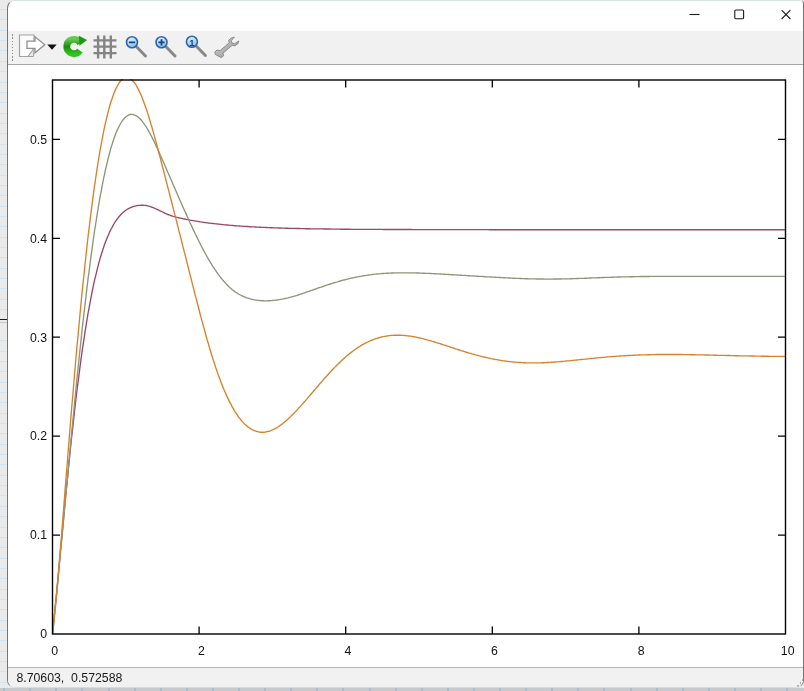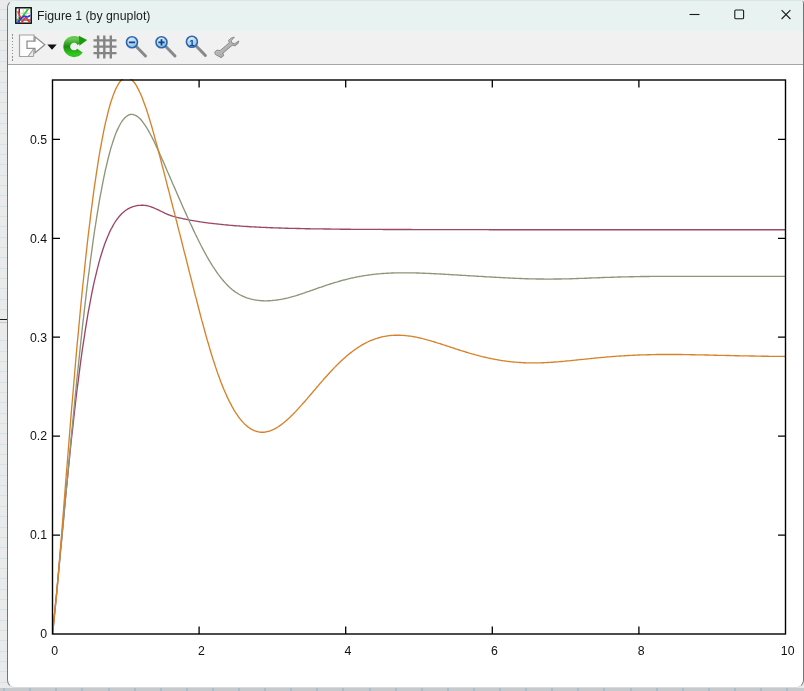--- a/index.html
+++ b/index.html
@@ -114,42 +114,39 @@
     <div class="bt" style="left:603.4px"></div>
     <div class="bt" style="left:629.5px"></div>
     <div class="bt" style="left:655.6px"></div>
     <div class="bt" style="left:681.7px"></div>
     <div class="bt" style="left:707.8px"></div>
     <div class="bt" style="left:733.9px"></div>
     <div class="bt" style="left:760.0px"></div>
     <div class="bt" style="left:786.1px"></div>
   </div>
 <div id="win">
-<div id="title">
-      <span id="ticon"><svg width="17" height="17" viewBox="0 0 17 17">
-<rect x="0.8" y="0.8" width="15.4" height="15.4" fill="#fff" stroke="#000" stroke-width="1.4"></rect>
-<path d="M4.2 1.5 V15.5 M1.5 13 H15.5" stroke="#111" stroke-width="1.2" fill="none"></path>
-<path d="M1.5 6.3 H15.5 M1.5 9.6 H15.5 M8.3 1.5 V13 M11.8 1.5 V13" stroke="#c4c4c4" stroke-width="0.7" fill="none"></path>
-<path d="M2.3 11.8 C3.5 13.5 4.5 13.8 5.5 12.5 L13.2 1.8" stroke="#2fd32f" stroke-width="1.9" fill="none"></path>
-<path d="M2.8 4.2 L5.8 11.3" stroke="#ee3333" stroke-width="1.6" fill="none"></path>
-<path d="M5.8 15.3 C7.5 15.8 8 13.5 9.5 11.5 C10.8 10 12 11.5 12.8 13 C13.3 14 14 14.8 15 14.8" stroke="#ee3333" stroke-width="1.7" fill="none"></path>
-<path d="M1.8 16.2 C4 14 6.5 10.5 8.8 9.2 C10.5 8.3 10.8 10.3 12.3 10 C13.5 9.7 14.3 8.7 15.3 8.7" stroke="#3333ee" stroke-width="1.7" fill="none"></path>
-</svg></span>
-      <span id="ttext">Figure 1 (by gnuplot)</span>
-    </div>
 <div id="toolbar">
       <div class="gd" style="top:3.3px"></div>
       <div class="gd" style="top:6.4px"></div>
       <div class="gd" style="top:9.5px"></div>
       <div class="gd" style="top:12.6px"></div>
       <div class="gd" style="top:15.7px"></div>
       <div class="gd" style="top:18.8px"></div>
       <div class="gd" style="top:21.9px"></div>
       <div class="gd" style="top:25.0px"></div>
       <div class="gd" style="top:28.1px"></div>
+    </div>
+<div id="status">
+      <span id="stext">8.70603,&nbsp; 0.572588</span>
+      <div class="rg" style="left:794.8px;top:11.6px"></div>
+      <div class="rg" style="left:792.3px;top:14.6px"></div>
+      <div class="rg" style="left:794.8px;top:14.6px"></div>
+      <div class="rg" style="left:789.8px;top:17.6px"></div>
+      <div class="rg" style="left:792.3px;top:17.6px"></div>
+      <div class="rg" style="left:794.8px;top:17.6px"></div>
     </div>
 </div>
 <svg id="plot" width="804" height="691" viewBox="0 0 804 691">
 <defs>
       <clipPath id="pc">
         <rect x="51.8" y="78.9" width="734.4" height="555.2"></rect>
       </clipPath>
     </defs>
 <g clip-path="url(#pc)" fill="none" stroke-width="1.35">
 <path d="M52.5 634.0 L53.4 625.1 L54.3 616.0 L55.2 606.7 L56.2 597.2 L57.1 587.6 L58.0 577.9 L58.9 568.2 L59.8 558.3 L60.7 548.5 L61.7 538.7 L62.6 528.9 L63.5 519.2 L64.4 509.6 L65.3 500.0 L66.2 490.5 L67.2 481.2 L68.1 472.0 L69.0 462.9 L69.9 453.9 L70.8 445.2 L71.7 436.5 L72.7 428.1 L73.6 419.8 L74.5 411.7 L75.4 403.7 L76.3 396.0 L77.2 388.4 L78.2 381.1 L79.1 373.9 L80.0 366.9 L80.9 360.1 L81.8 353.5 L82.7 347.1 L83.7 340.8 L84.6 334.8 L85.5 328.9 L86.4 323.3 L87.3 317.8 L88.2 312.4 L89.2 307.3 L90.1 302.3 L91.0 297.6 L91.9 292.9 L92.8 288.5 L93.7 284.2 L94.6 280.1 L95.6 276.1 L96.5 272.3 L97.4 268.6 L98.3 265.1 L99.2 261.7 L100.1 258.4 L101.1 255.3 L102.0 252.3 L102.9 249.5 L103.8 246.7 L104.7 244.1 L105.6 241.7 L106.6 239.3 L107.5 237.0 L108.4 234.9 L109.3 232.8 L110.2 230.9 L111.1 229.0 L112.1 227.3 L113.0 225.6 L113.9 224.0 L114.8 222.5 L115.7 221.1 L116.6 219.8 L117.6 218.5 L118.5 217.4 L119.4 216.3 L120.3 215.2 L121.2 214.2 L122.1 213.3 L123.1 212.5 L124.0 211.7 L124.9 211.0 L125.8 210.3 L126.7 209.7 L127.6 209.1 L128.5 208.6 L129.5 208.1 L130.4 207.7 L131.3 207.3 L132.2 206.9 L133.1 206.6 L134.0 206.3 L135.0 206.1 L135.9 205.9 L136.8 205.7 L137.7 205.5 L138.6 205.4 L139.5 205.3 L140.5 205.3 L141.4 205.2 L142.3 205.2 L143.2 205.2 L144.1 205.3 L145.0 205.4 L146.0 205.5 L146.9 205.7 L147.8 205.9 L148.7 206.1 L149.6 206.4 L150.5 206.7 L151.5 207.0 L152.4 207.3 L153.3 207.7 L154.2 208.1 L155.1 208.5 L156.0 208.9 L157.0 209.3 L157.9 209.7 L158.8 210.2 L159.7 210.6 L160.6 211.1 L161.5 211.5 L162.4 212.0 L163.4 212.4 L164.3 212.8 L165.2 213.3 L166.1 213.7 L167.0 214.1 L167.9 214.5 L168.9 214.8 L169.8 215.2 L170.7 215.5 L171.6 215.8 L172.5 216.1 L173.4 216.4 L174.4 216.7 L175.3 216.9 L176.2 217.2 L177.1 217.4 L178.0 217.6 L178.9 217.8 L179.9 218.0 L180.8 218.2 L181.7 218.4 L182.6 218.6 L183.5 218.8 L184.4 219.0 L185.4 219.2 L186.3 219.4 L187.2 219.6 L188.1 219.7 L189.0 219.9 L189.9 220.1 L190.9 220.3 L191.8 220.4 L192.7 220.6 L193.6 220.7 L194.5 220.9 L195.4 221.1 L196.4 221.2 L197.3 221.4 L198.2 221.5 L199.1 221.6 L200.0 221.8 L200.9 221.9 L201.8 222.1 L202.8 222.2 L203.7 222.3 L204.6 222.5 L205.5 222.6 L206.4 222.7 L207.3 222.8 L208.3 223.0 L209.2 223.1 L210.1 223.2 L211.0 223.3 L211.9 223.4 L212.8 223.5 L213.8 223.6 L214.7 223.7 L215.6 223.8 L216.5 223.9 L217.4 224.0 L218.3 224.1 L219.3 224.2 L220.2 224.3 L221.1 224.4 L222.0 224.5 L222.9 224.6 L223.8 224.7 L224.8 224.8 L225.7 224.9 L226.6 225.0 L227.5 225.0 L228.4 225.1 L229.3 225.2 L230.3 225.3 L231.2 225.4 L232.1 225.4 L233.0 225.5 L233.9 225.6 L234.8 225.7 L235.8 225.7 L236.7 225.8 L237.6 225.9 L238.5 225.9 L239.4 226.0 L240.3 226.1 L241.2 226.1 L242.2 226.2 L243.1 226.3 L244.0 226.3 L244.9 226.4 L245.8 226.4 L246.7 226.5 L247.7 226.5 L248.6 226.6 L249.5 226.7 L250.4 226.7 L251.3 226.8 L252.2 226.8 L253.2 226.9 L254.1 226.9 L255.0 227.0 L255.9 227.0 L256.8 227.1 L257.7 227.1 L258.7 227.1 L259.6 227.2 L260.5 227.2 L261.4 227.3 L262.3 227.3 L263.2 227.4 L264.2 227.4 L265.1 227.4 L266.0 227.5 L266.9 227.5 L267.8 227.6 L268.7 227.6 L269.7 227.6 L270.6 227.7 L271.5 227.7 L272.4 227.7 L273.3 227.8 L274.2 227.8 L275.1 227.8 L276.1 227.9 L277.0 227.9 L277.9 227.9 L278.8 228.0 L279.7 228.0 L280.6 228.0 L281.6 228.1 L282.5 228.1 L283.4 228.1 L284.3 228.1 L285.2 228.2 L286.1 228.2 L287.1 228.2 L288.0 228.2 L288.9 228.3 L289.8 228.3 L290.7 228.3 L291.6 228.3 L292.6 228.4 L293.5 228.4 L294.4 228.4 L295.3 228.4 L296.2 228.5 L297.1 228.5 L298.1 228.5 L299.0 228.5 L299.9 228.5 L300.8 228.6 L301.7 228.6 L302.6 228.6 L303.6 228.6 L304.5 228.6 L305.4 228.7 L306.3 228.7 L307.2 228.7 L308.1 228.7 L309.1 228.7 L310.0 228.7 L310.9 228.8 L311.8 228.8 L312.7 228.8 L313.6 228.8 L314.5 228.8 L315.5 228.8 L316.4 228.9 L317.3 228.9 L318.2 228.9 L319.1 228.9 L320.0 228.9 L321.0 228.9 L321.9 228.9 L322.8 228.9 L323.7 229.0 L324.6 229.0 L325.5 229.0 L326.5 229.0 L327.4 229.0 L328.3 229.0 L329.2 229.0 L330.1 229.0 L331.0 229.1 L332.0 229.1 L332.9 229.1 L333.8 229.1 L334.7 229.1 L335.6 229.1 L336.5 229.1 L337.5 229.1 L338.4 229.1 L339.3 229.1 L340.2 229.2 L341.1 229.2 L342.0 229.2 L343.0 229.2 L343.9 229.2 L344.8 229.2 L345.7 229.2 L346.6 229.2 L347.5 229.2 L348.4 229.2 L349.4 229.2 L350.3 229.2 L351.2 229.3 L352.1 229.3 L353.0 229.3 L353.9 229.3 L354.9 229.3 L355.8 229.3 L356.7 229.3 L357.6 229.3 L358.5 229.3 L359.4 229.3 L360.4 229.3 L361.3 229.3 L362.2 229.3 L363.1 229.3 L364.0 229.3 L364.9 229.4 L365.9 229.4 L366.8 229.4 L367.7 229.4 L368.6 229.4 L369.5 229.4 L370.4 229.4 L371.4 229.4 L372.3 229.4 L373.2 229.4 L374.1 229.4 L375.0 229.4 L375.9 229.4 L376.9 229.4 L377.8 229.4 L378.7 229.4 L379.6 229.4 L380.5 229.4 L381.4 229.4 L382.3 229.4 L383.3 229.5 L384.2 229.5 L385.1 229.5 L386.0 229.5 L386.9 229.5 L387.8 229.5 L388.8 229.5 L389.7 229.5 L390.6 229.5 L391.5 229.5 L392.4 229.5 L393.3 229.5 L394.3 229.5 L395.2 229.5 L396.1 229.5 L397.0 229.5 L397.9 229.5 L398.8 229.5 L399.8 229.5 L400.7 229.5 L401.6 229.5 L402.5 229.5 L403.4 229.5 L404.3 229.5 L405.3 229.5 L406.2 229.5 L407.1 229.5 L408.0 229.5 L408.9 229.5 L409.8 229.5 L410.8 229.5 L411.7 229.5 L412.6 229.6 L413.5 229.6 L414.4 229.6 L415.3 229.6 L416.3 229.6 L417.2 229.6 L418.1 229.6 L419.0 229.6 L419.9 229.6 L420.8 229.6 L421.7 229.6 L422.7 229.6 L423.6 229.6 L424.5 229.6 L425.4 229.6 L426.3 229.6 L427.2 229.6 L428.2 229.6 L429.1 229.6 L430.0 229.6 L430.9 229.6 L431.8 229.6 L432.7 229.6 L433.7 229.6 L434.6 229.6 L435.5 229.6 L436.4 229.6 L437.3 229.6 L438.2 229.6 L439.2 229.6 L440.1 229.6 L441.0 229.6 L441.9 229.6 L442.8 229.6 L443.7 229.6 L444.7 229.6 L445.6 229.6 L446.5 229.6 L447.4 229.6 L448.3 229.6 L449.2 229.6 L450.2 229.6 L451.1 229.6 L452.0 229.6 L452.9 229.6 L453.8 229.6 L454.7 229.6 L455.6 229.6 L456.6 229.6 L457.5 229.6 L458.4 229.6 L459.3 229.6 L460.2 229.6 L461.1 229.6 L462.1 229.6 L463.0 229.6 L463.9 229.6 L464.8 229.6 L465.7 229.6 L466.6 229.6 L467.6 229.6 L468.5 229.6 L469.4 229.6 L470.3 229.6 L471.2 229.6 L472.1 229.6 L473.1 229.6 L474.0 229.6 L474.9 229.6 L475.8 229.6 L476.7 229.6 L477.6 229.6 L478.6 229.6 L479.5 229.6 L480.4 229.6 L481.3 229.6 L482.2 229.6 L483.1 229.6 L484.1 229.6 L485.0 229.6 L485.9 229.6 L486.8 229.6 L487.7 229.6 L488.6 229.6 L489.6 229.7 L490.5 229.7 L491.4 229.7 L492.3 229.7 L493.2 229.7 L494.1 229.7 L495.0 229.7 L496.0 229.7 L496.9 229.7 L497.8 229.7 L498.7 229.7 L499.6 229.7 L500.5 229.7 L501.5 229.7 L502.4 229.7 L503.3 229.7 L504.2 229.7 L505.1 229.7 L506.0 229.7 L507.0 229.7 L507.9 229.7 L508.8 229.7 L509.7 229.7 L510.6 229.7 L511.5 229.7 L512.5 229.7 L513.4 229.7 L514.3 229.7 L515.2 229.7 L516.1 229.7 L517.0 229.7 L518.0 229.7 L518.9 229.7 L519.8 229.7 L520.7 229.7 L521.6 229.7 L522.5 229.7 L523.5 229.7 L524.4 229.7 L525.3 229.7 L526.2 229.7 L527.1 229.7 L528.0 229.7 L529.0 229.7 L529.9 229.7 L530.8 229.7 L531.7 229.7 L532.6 229.7 L533.5 229.7 L534.4 229.7 L535.4 229.7 L536.3 229.7 L537.2 229.7 L538.1 229.7 L539.0 229.7 L539.9 229.7 L540.9 229.7 L541.8 229.7 L542.7 229.7 L543.6 229.7 L544.5 229.7 L545.4 229.7 L546.4 229.7 L547.3 229.7 L548.2 229.7 L549.1 229.7 L550.0 229.7 L550.9 229.7 L551.9 229.7 L552.8 229.7 L553.7 229.7 L554.6 229.7 L555.5 229.7 L556.4 229.7 L557.4 229.7 L558.3 229.7 L559.2 229.7 L560.1 229.7 L561.0 229.7 L561.9 229.7 L562.9 229.7 L563.8 229.7 L564.7 229.7 L565.6 229.7 L566.5 229.7 L567.4 229.7 L568.3 229.7 L569.3 229.7 L570.2 229.7 L571.1 229.7 L572.0 229.7 L572.9 229.7 L573.8 229.7 L574.8 229.7 L575.7 229.7 L576.6 229.7 L577.5 229.7 L578.4 229.7 L579.3 229.7 L580.3 229.7 L581.2 229.7 L582.1 229.7 L583.0 229.7 L583.9 229.7 L584.8 229.7 L585.8 229.7 L586.7 229.7 L587.6 229.7 L588.5 229.7 L589.4 229.7 L590.3 229.7 L591.3 229.7 L592.2 229.7 L593.1 229.7 L594.0 229.7 L594.9 229.7 L595.8 229.7 L596.8 229.7 L597.7 229.7 L598.6 229.7 L599.5 229.7 L600.4 229.7 L601.3 229.7 L602.2 229.7 L603.2 229.7 L604.1 229.7 L605.0 229.7 L605.9 229.7 L606.8 229.7 L607.7 229.7 L608.7 229.7 L609.6 229.7 L610.5 229.7 L611.4 229.7 L612.3 229.7 L613.2 229.7 L614.2 229.7 L615.1 229.7 L616.0 229.7 L616.9 229.7 L617.8 229.7 L618.7 229.7 L619.7 229.7 L620.6 229.7 L621.5 229.7 L622.4 229.7 L623.3 229.7 L624.2 229.7 L625.2 229.7 L626.1 229.7 L627.0 229.7 L627.9 229.7 L628.8 229.7 L629.7 229.7 L630.7 229.7 L631.6 229.7 L632.5 229.7 L633.4 229.7 L634.3 229.7 L635.2 229.7 L636.2 229.7 L637.1 229.7 L638.0 229.7 L638.9 229.7 L639.8 229.7 L640.7 229.7 L641.6 229.7 L642.6 229.7 L643.5 229.7 L644.4 229.7 L645.3 229.7 L646.2 229.7 L647.1 229.7 L648.1 229.7 L649.0 229.7 L649.9 229.7 L650.8 229.7 L651.7 229.7 L652.6 229.7 L653.6 229.7 L654.5 229.7 L655.4 229.7 L656.3 229.7 L657.2 229.7 L658.1 229.7 L659.1 229.7 L660.0 229.7 L660.9 229.7 L661.8 229.7 L662.7 229.7 L663.6 229.7 L664.6 229.7 L665.5 229.7 L666.4 229.7 L667.3 229.7 L668.2 229.7 L669.1 229.7 L670.1 229.7 L671.0 229.7 L671.9 229.7 L672.8 229.7 L673.7 229.7 L674.6 229.7 L675.5 229.7 L676.5 229.7 L677.4 229.7 L678.3 229.7 L679.2 229.7 L680.1 229.7 L681.0 229.7 L682.0 229.7 L682.9 229.7 L683.8 229.7 L684.7 229.7 L685.6 229.7 L686.5 229.7 L687.5 229.7 L688.4 229.7 L689.3 229.7 L690.2 229.7 L691.1 229.7 L692.0 229.7 L693.0 229.7 L693.9 229.7 L694.8 229.7 L695.7 229.7 L696.6 229.7 L697.5 229.7 L698.5 229.7 L699.4 229.7 L700.3 229.7 L701.2 229.7 L702.1 229.7 L703.0 229.7 L704.0 229.7 L704.9 229.7 L705.8 229.7 L706.7 229.7 L707.6 229.7 L708.5 229.7 L709.5 229.7 L710.4 229.7 L711.3 229.7 L712.2 229.7 L713.1 229.7 L714.0 229.7 L714.9 229.7 L715.9 229.7 L716.8 229.7 L717.7 229.7 L718.6 229.7 L719.5 229.7 L720.4 229.7 L721.4 229.7 L722.3 229.7 L723.2 229.7 L724.1 229.7 L725.0 229.7 L725.9 229.7 L726.9 229.7 L727.8 229.7 L728.7 229.7 L729.6 229.7 L730.5 229.7 L731.4 229.7 L732.4 229.7 L733.3 229.7 L734.2 229.7 L735.1 229.7 L736.0 229.7 L736.9 229.7 L737.9 229.7 L738.8 229.7 L739.7 229.7 L740.6 229.7 L741.5 229.7 L742.4 229.7 L743.4 229.7 L744.3 229.7 L745.2 229.7 L746.1 229.7 L747.0 229.7 L747.9 229.7 L748.9 229.7 L749.8 229.7 L750.7 229.7 L751.6 229.7 L752.5 229.7 L753.4 229.7 L754.3 229.7 L755.3 229.7 L756.2 229.7 L757.1 229.7 L758.0 229.7 L758.9 229.7 L759.8 229.7 L760.8 229.7 L761.7 229.7 L762.6 229.7 L763.5 229.7 L764.4 229.7 L765.3 229.7 L766.3 229.7 L767.2 229.7 L768.1 229.7 L769.0 229.7 L769.9 229.7 L770.8 229.7 L771.8 229.7 L772.7 229.7 L773.6 229.7 L774.5 229.7 L775.4 229.7 L776.3 229.7 L777.3 229.7 L778.2 229.7 L779.1 229.7 L780.0 229.7 L780.9 229.7 L781.8 229.7 L782.8 229.7 L783.7 229.7 L784.6 229.7 L785.5 229.7" stroke="#9c4769"></path>

